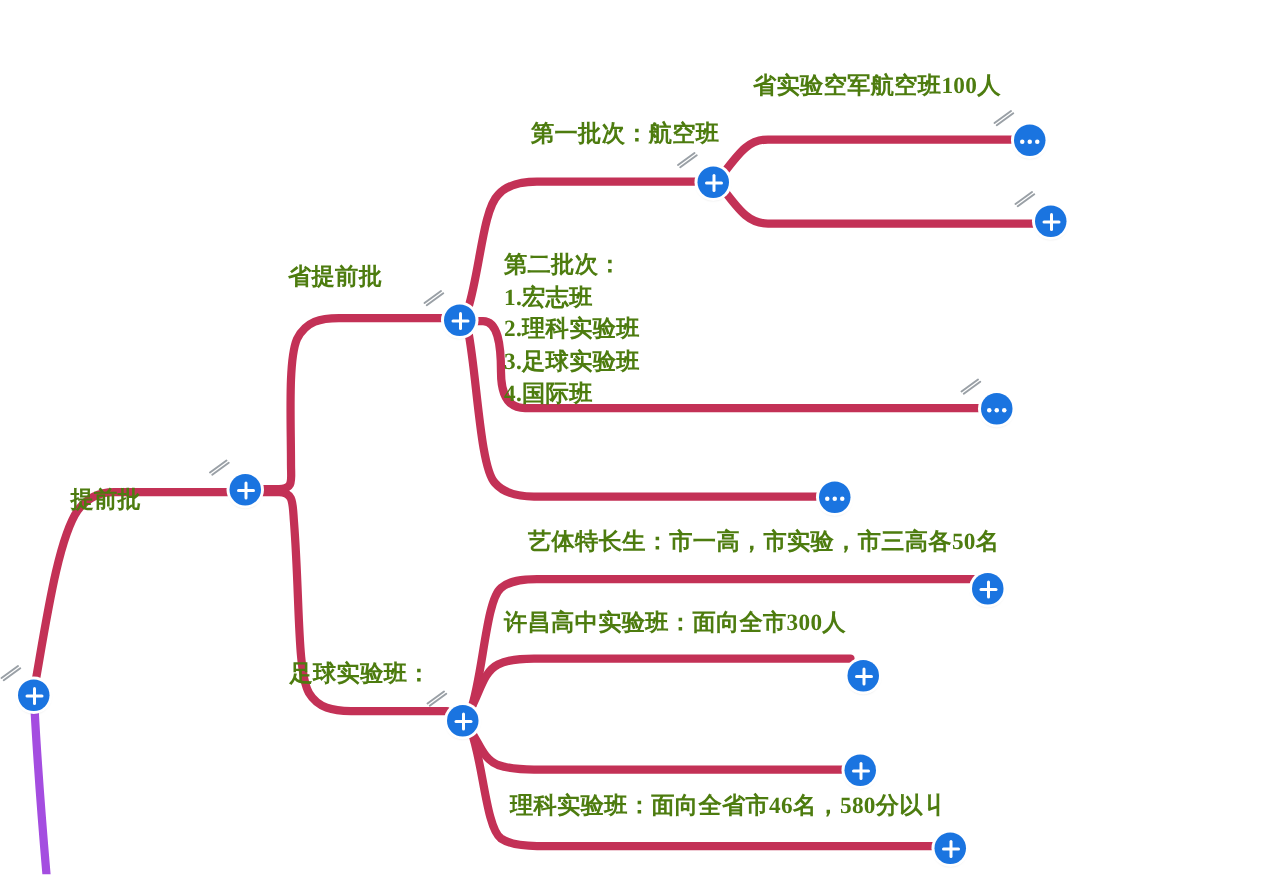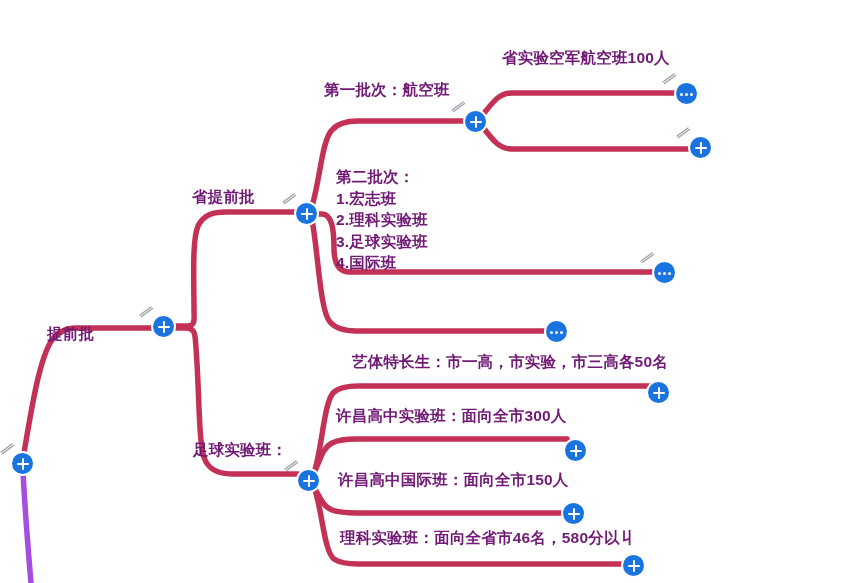--- a/index.html
+++ b/index.html
@@ -20,26 +20,26 @@
   #edges {
     position: absolute;
     left: 0;
     top: 0;
     width: 856px;
     height: 583px;
   }
   .label {
     position: absolute;
     white-space: pre;
-    color: #701a75;
+    color: #4d7c0f;
     font-weight: 700;
     font-size: 15.5px;
     line-height: 20px;
     letter-spacing: 0.2px;
-    font-family: Liberation Sans, sans-serif;
+    font-family: Liberation Serif, serif;
   }
   .label.multi {
     white-space: pre-line;
     line-height: 21.5px;
   }
   .node {
     position: absolute;
     width: 21px;
     height: 21px;
     border-radius: 50%;
@@ -116,41 +116,40 @@
       <path d="M314,487 C322,508 324,552 334,559 C340,563 348,564 358,564 L625,564"></path>
     </g>
 
     <g fill="none" stroke="#a44de0" stroke-width="5.5" stroke-linecap="round">
       <path d="M23,472 C25,510 28,548 31,583"></path>
     </g>
   </svg>
 
   <div class="label" style="left:47px; top:286px;margin-top:38px;">提前批</div>
 
-  <div class="label" style="left:192px; top:175px;margin-top:12px;">省提前批</div>
+  <div class="label" style="left:192px; top:175px;">省提前批</div>
 
   <div class="label" style="left:193px; top:440px;">足球实验班：</div>
 
-  <div class="label" style="left:324px; top:80px;">第一批次：航空班</div>
+  <div class="label" style="left:354px; top:80px;">第一批次：航空班</div>
 
   <div class="label" style="left:502px; top:48px;">省实验空军航空班100人</div>
 
 
   <div class="label multi" style="left:336px; top:166px;">第二批次：
 1.宏志班
 2.理科实验班
 3.足球实验班
 4.国际班</div>
 
 
   <div class="label" style="left:336px; top:352px;margin-left:16px;">艺体特长生：市一高，市实验，市三高各50名</div>
 
   <div class="label" style="left:336px; top:406px;">许昌高中实验班：面向全市300人</div>
 
-  <div class="label" style="left:338px; top:470px;">许昌高中国际班：面向全市150人</div>
 
   <div class="label" style="left:340px; top:528px;">理科实验班：面向全省市46名，580分以丩</div>
 
   <div class="node" style="left:12px; top:453px;">
     <span class="plus-h"></span>
     <span class="plus-v"></span>
   </div>
 
   <div class="node" style="left:153px; top:316px;">
     <span class="plus-h"></span>

